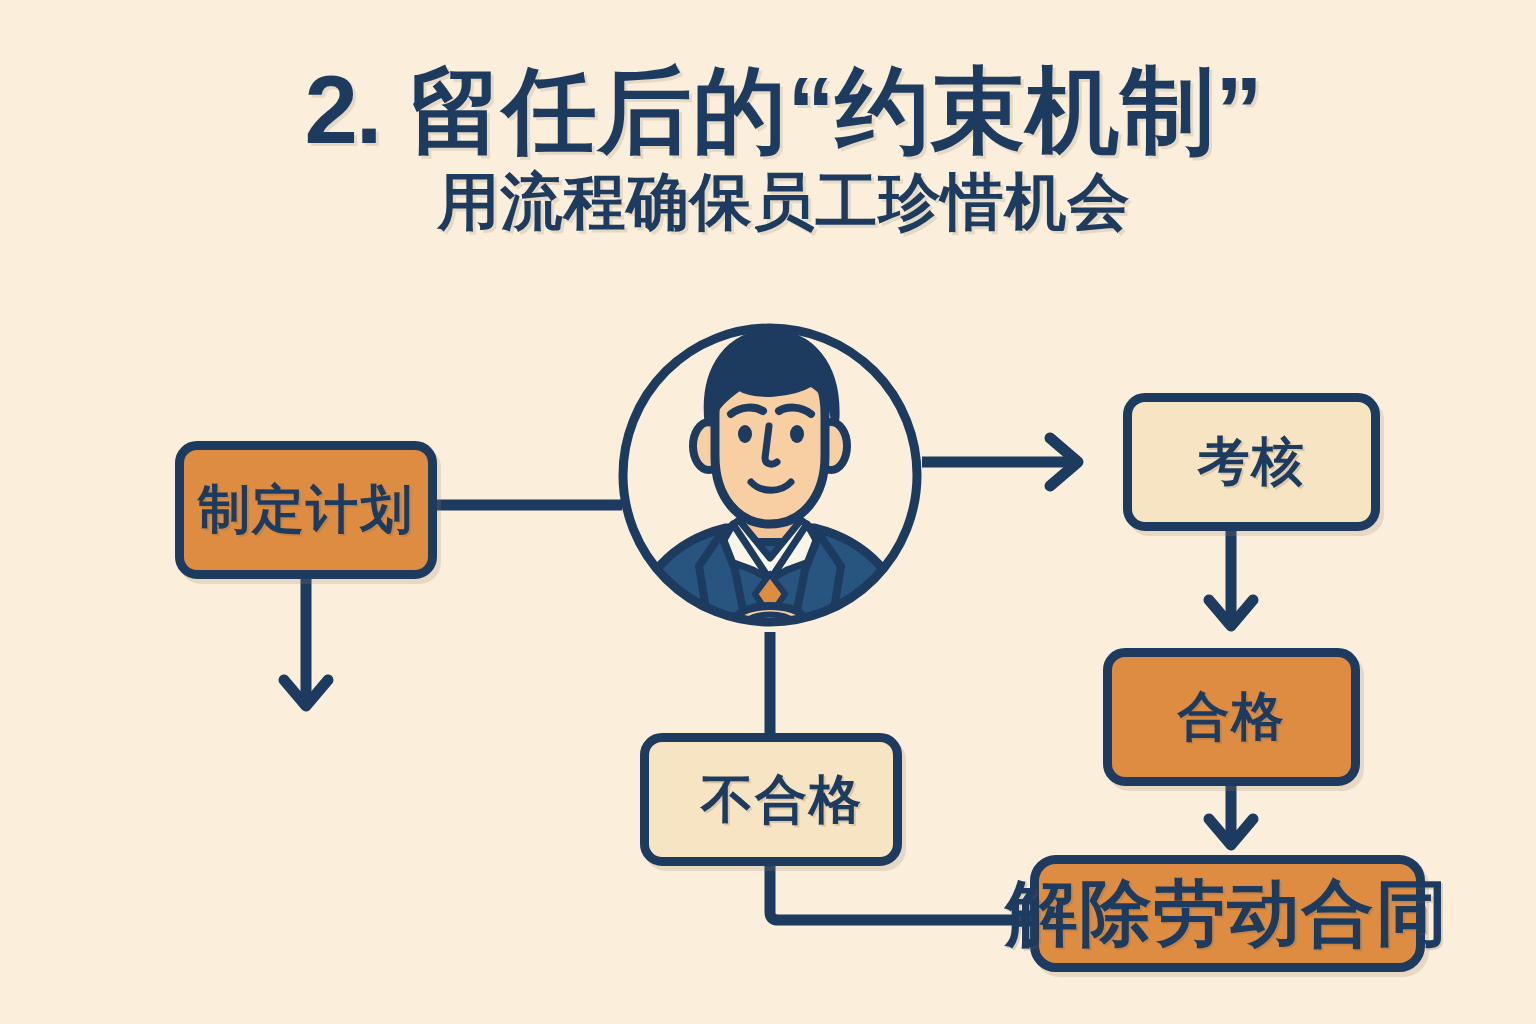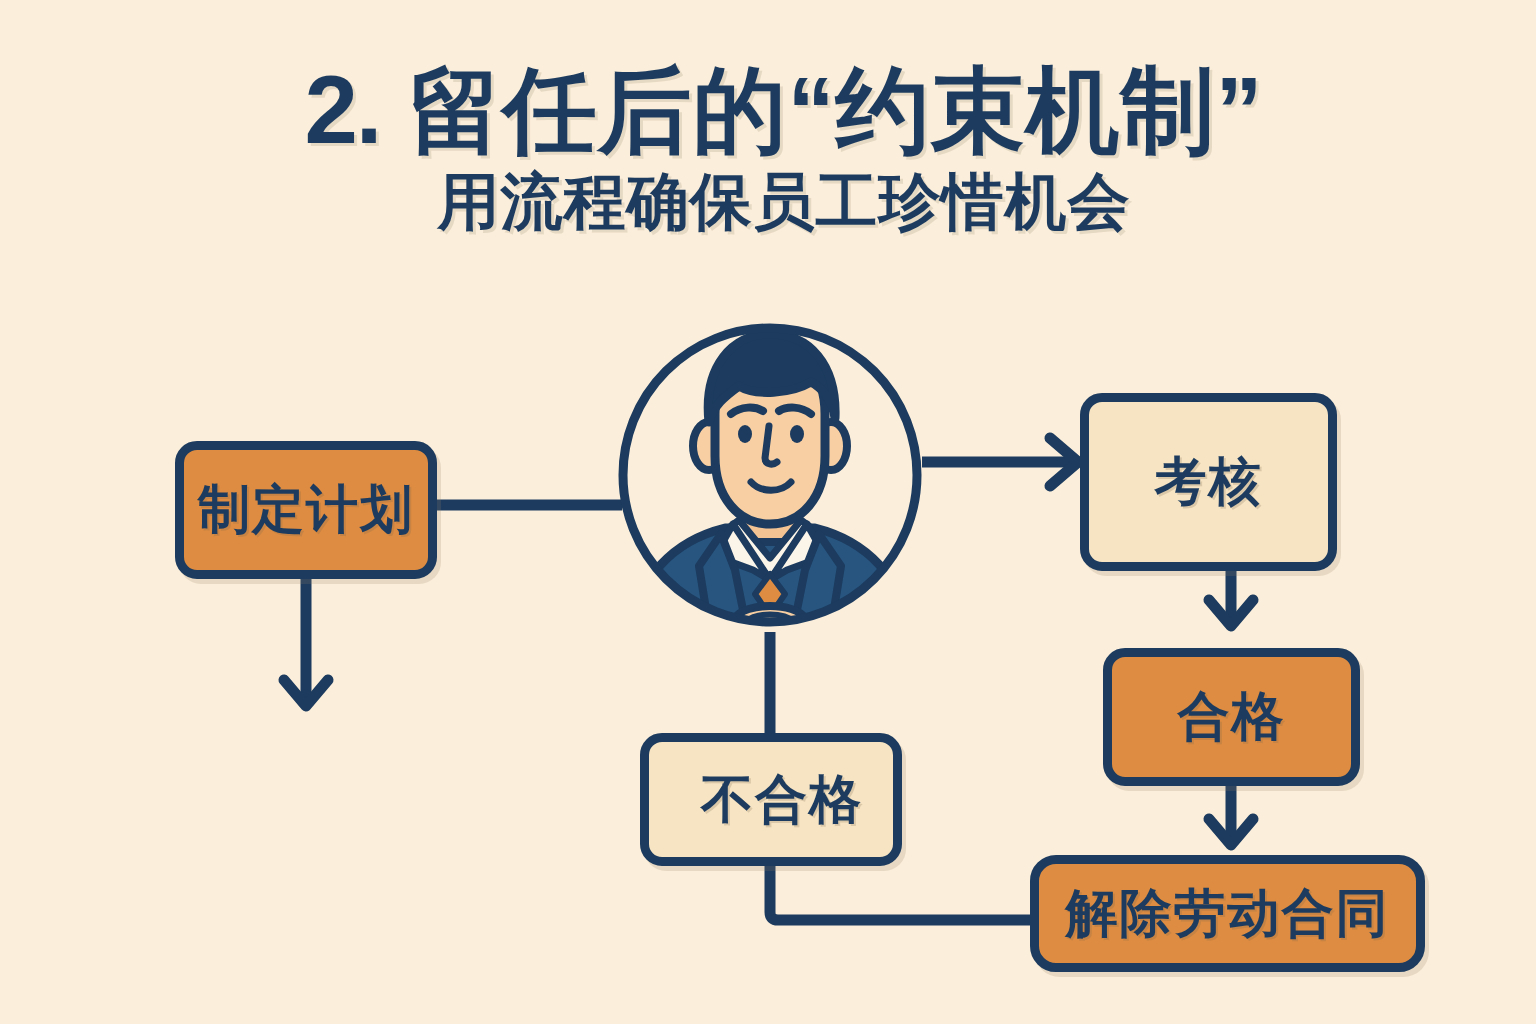--- a/index.html
+++ b/index.html
@@ -82,24 +82,24 @@
     box-shadow: 4px 5px 0 rgba(150,128,100,0.20);
   }
   .node.cream { background: #F7E4C2; }
   .node.orange { background: #DD8C41; justify-content: center; }
   .node .lbl {
     text-shadow: 2px 2px 0 rgba(120,100,78,0.22);
   }
 
   #node-plan   { left: 175px;  top: 441px; width: 262px; height: 138px; font-size: 52px; }
   #node-review { left: 175px;  top: 728px; width: 262px; height: 138px; font-size: 52px; }
-  #node-assess { left: 1080px; top: 393px; width: 257px; height: 178px; font-size: 52px; }
+  #node-assess { left: 1123px; top: 393px; width: 257px; height: 138px; font-size: 52px; }
   #node-pass   { left: 1103px; top: 648px; width: 257px; height: 138px; font-size: 52px; }
   #node-fail   { left: 640px;  top: 733px; width: 262px; height: 133px; font-size: 52px; padding-left: 22px; }
-  #node-terminate { left: 1030px; top: 855px; width: 395px; height: 117px; font-size: 52px; border-radius: 26px; }
+  #node-terminate { left: 1030px; top: 855px; width: 395px; height: 117px; font-size: 72px; border-radius: 26px; }
 
   
   #avatar-wrap {
     position: absolute;
     left: 615px;
     top: 318px;
     width: 310px;
     height: 322px;
   }
   #avatar-svg { display: block; width: 310px; height: 322px; }

